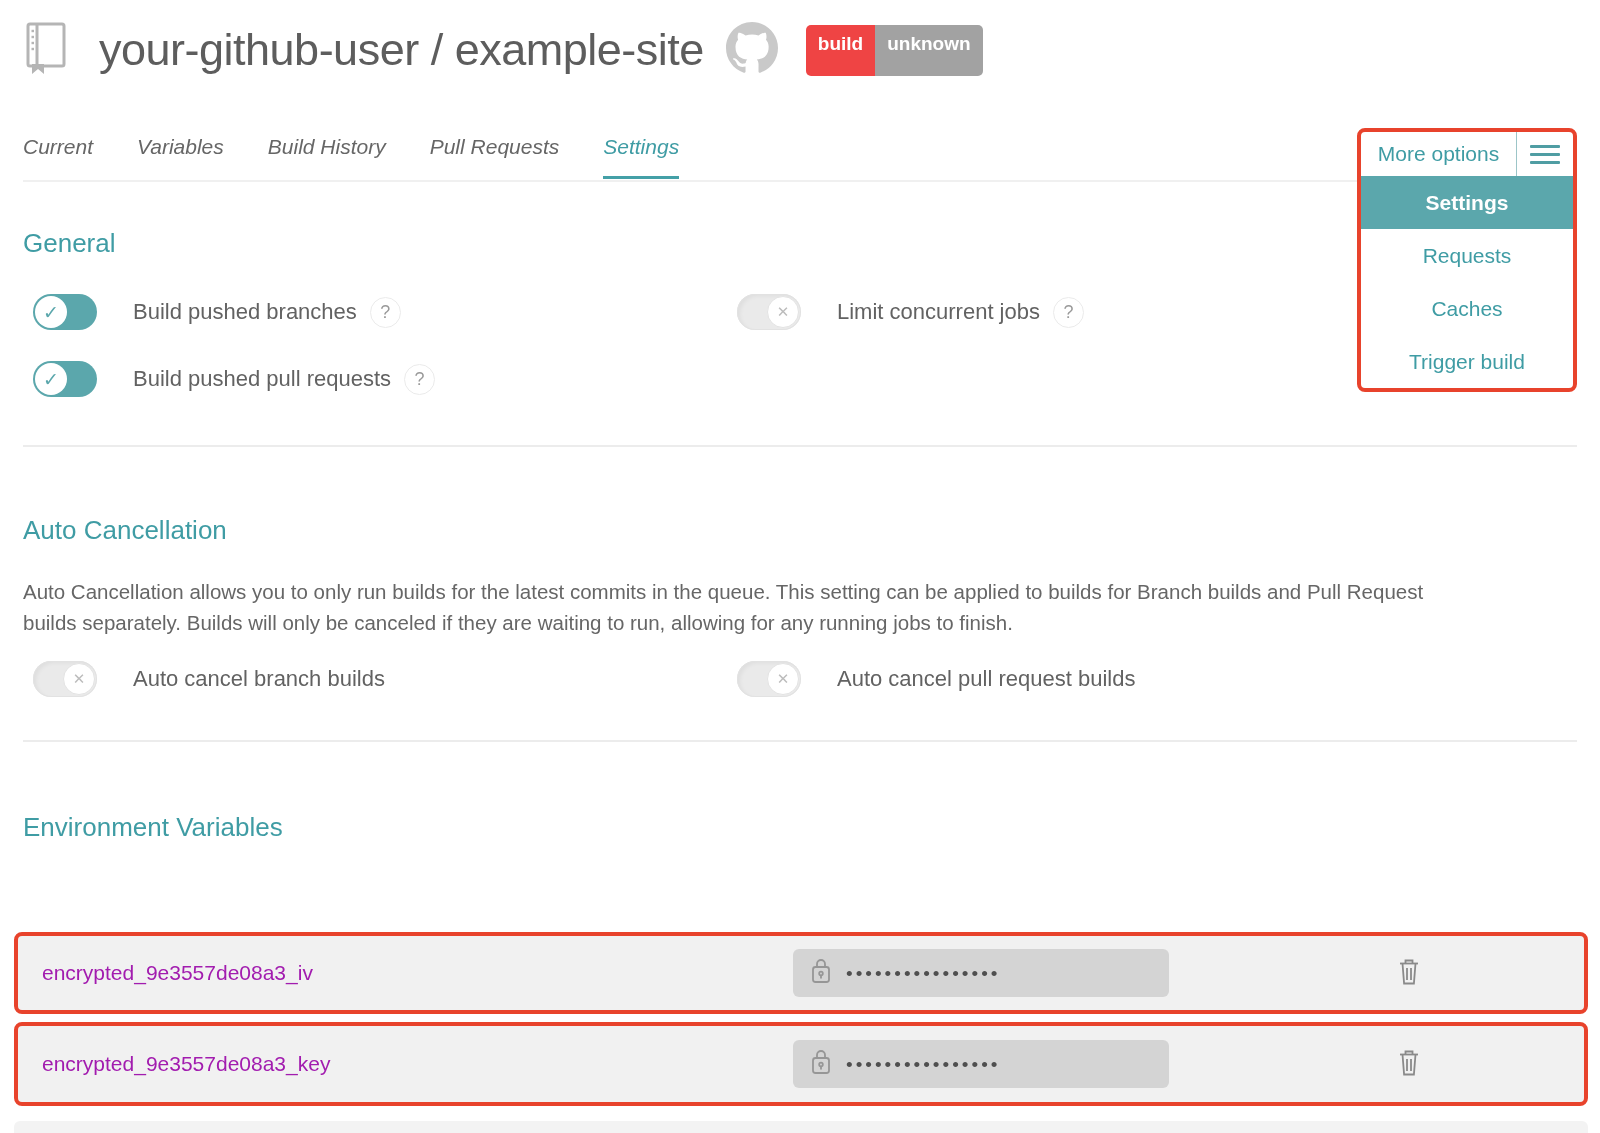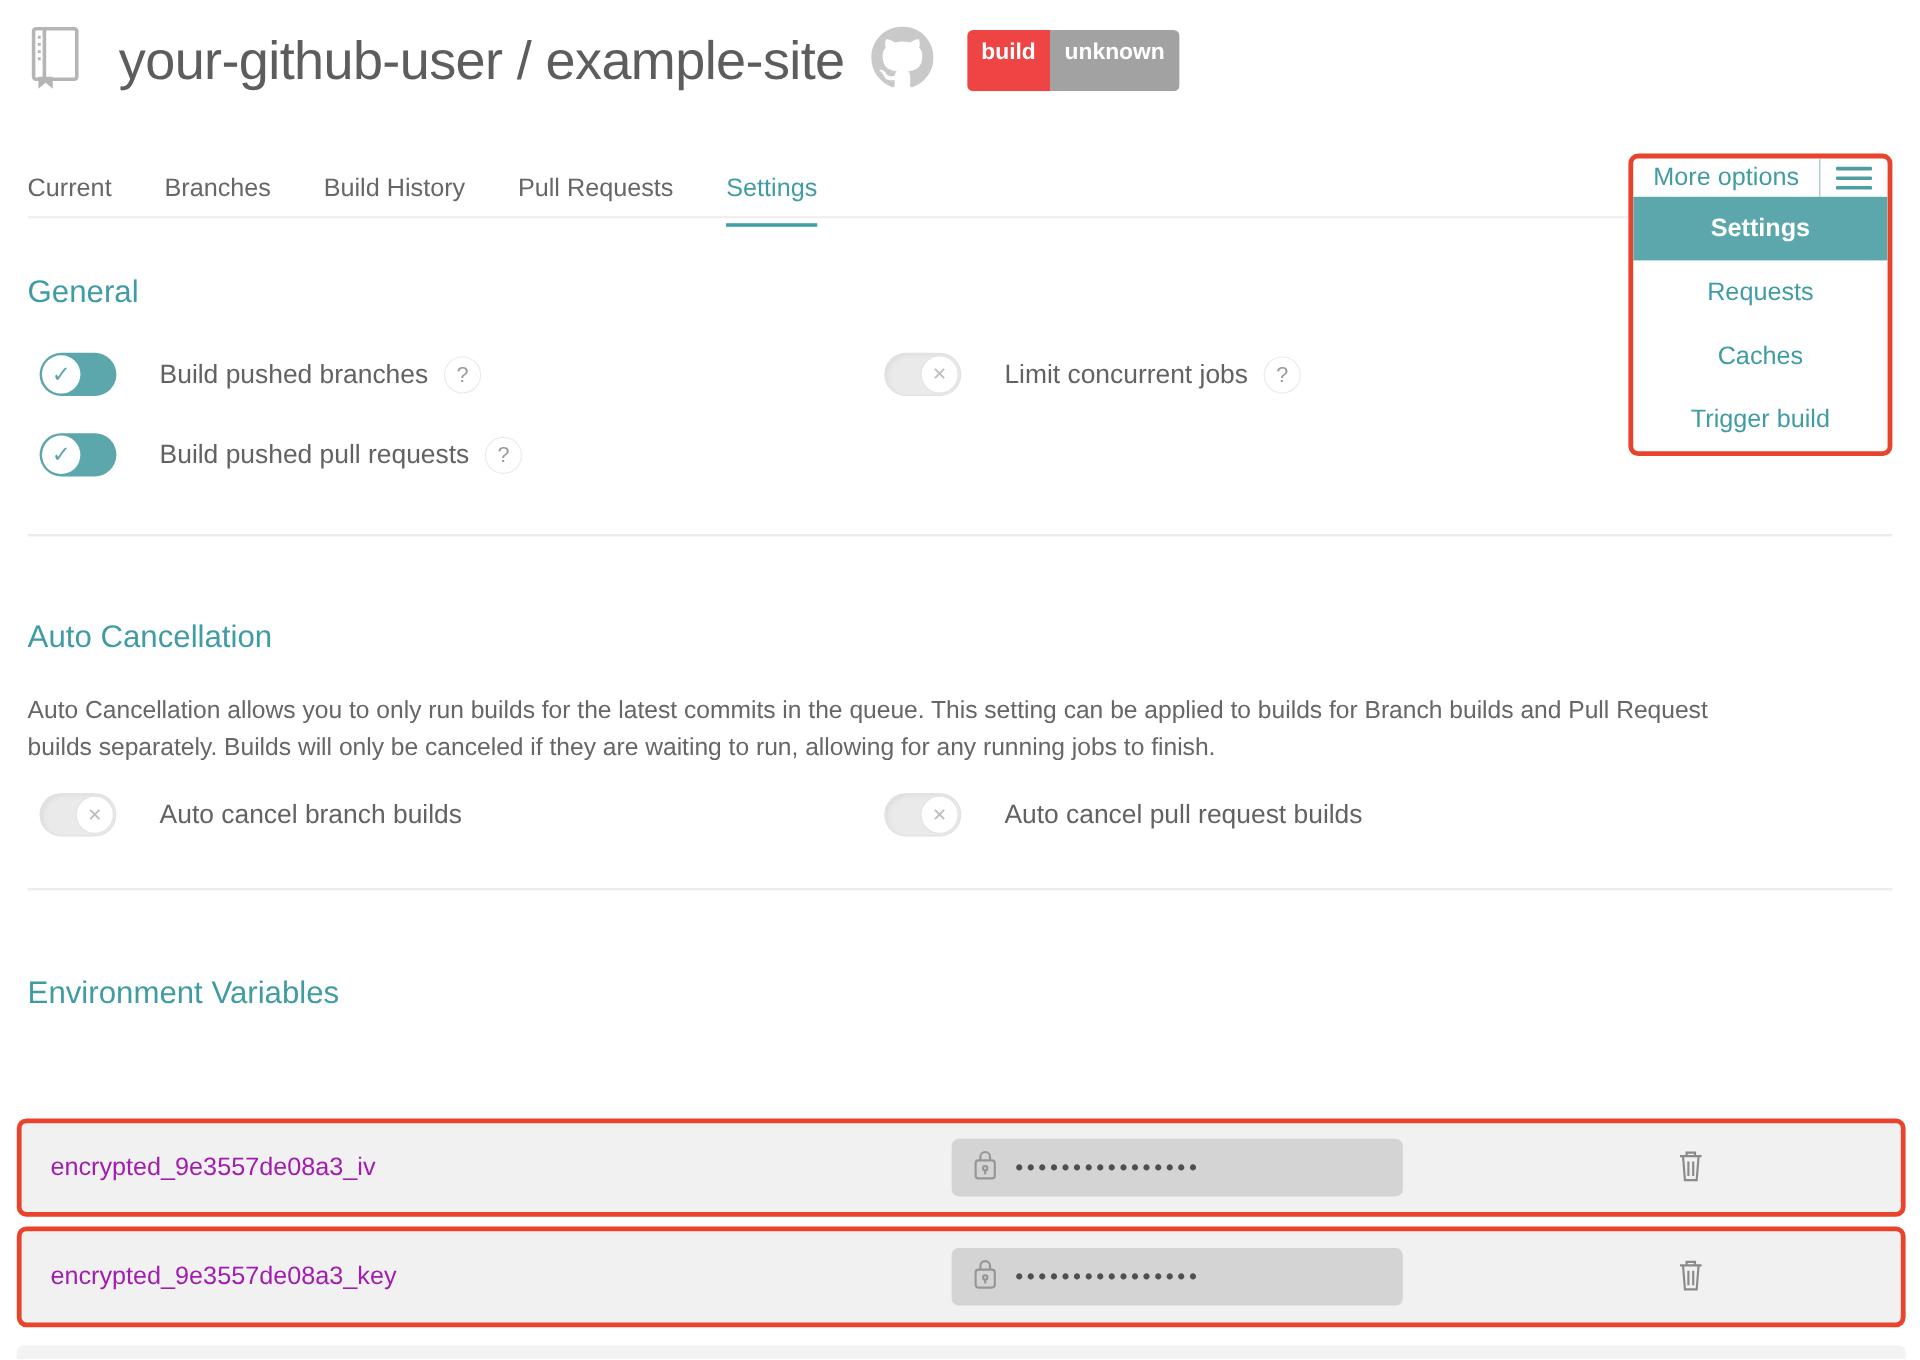--- a/index.html
+++ b/index.html
@@ -11,29 +11,29 @@
   .header { position:absolute; top:20px; left:23px; display:flex; align-items:center; }
   .repo-icon { margin-right:18px; flex:none; }
   .repo-title { font-size:45px; color:#5d5d5d; letter-spacing:-0.5px; white-space:nowrap;margin-left:12px; }
   .gh-icon { margin-left:22px; flex:none; }
   .badge { display:flex; margin-left:28px; border-radius:5px; overflow:hidden;
            font-size:19px; font-weight:600; color:#fff; line-height:1; }
   .badge-left  { background:#ef4444; padding:9px 12px 10px; }
   .badge-right { background:#a2a2a2; padding:9px 12px 23px; }
 
   
-  .tabs { position:absolute; top:145px; left:23px; display:flex; gap:44px; font-size:21px; color:#666; }
+  .tabs { position:absolute; top:135px; left:23px; display:flex; gap:44px; font-size:21px; color:#666;font-style:italic; }
   .tab { padding-bottom:17px; cursor:pointer; }
   .tab.active { color:#3f9ca4; border-bottom:3px solid #44a0a7; }
   .tabs-hr { position:absolute; top:180px; left:23px; width:1517px; height:2px; background:#f0f0f0; }
 
   
   .more-options { position:absolute; left:1357px; top:128px; width:220px; background:#fff;
                   border:4px solid #e8432c; border-radius:8px; z-index:5; overflow:hidden; }
-  .mo-header { height:32px; display:flex; align-items:stretch; }
+  .mo-header { height:44px; display:flex; align-items:stretch; }
   .mo-label { flex:1; display:flex; align-items:center; justify-content:center;
               font-size:21px; color:#3f9ca4; cursor:pointer; }
   .mo-divider { width:1px; background:#9cc5c8; }
   .mo-burger { width:56px; display:flex; flex-direction:column; align-items:center;
                justify-content:center; gap:5px; cursor:pointer; }
   .mo-burger i { display:block; width:30px; height:3px; background:#4f9da3; border-radius:1px; }
   .mo-item { height:53px; display:flex; align-items:center; justify-content:center;
              font-size:21px; color:#3f9ca4; cursor:pointer; }
   .mo-item.selected { background:#5ba7ac; color:#fff; font-weight:600; }
 
@@ -92,21 +92,21 @@
       </svg>
     </span>
     <span class="badge">
       <span class="badge-left">build</span>
       <span class="badge-right">unknown</span>
     </span>
   </div>
 
   <div class="tabs">
     <span class="tab">Current</span>
-    <span class="tab">Branches</span>
+    <span class="tab">Variables</span>
     <span class="tab">Build History</span>
     <span class="tab">Pull Requests</span>
     <span class="tab active">Settings</span>
   </div>
   <div class="tabs-hr"></div>
 
   <div class="more-options">
     <div class="mo-header">
       <span class="mo-label">More options</span>
       <span class="mo-divider"></span>

